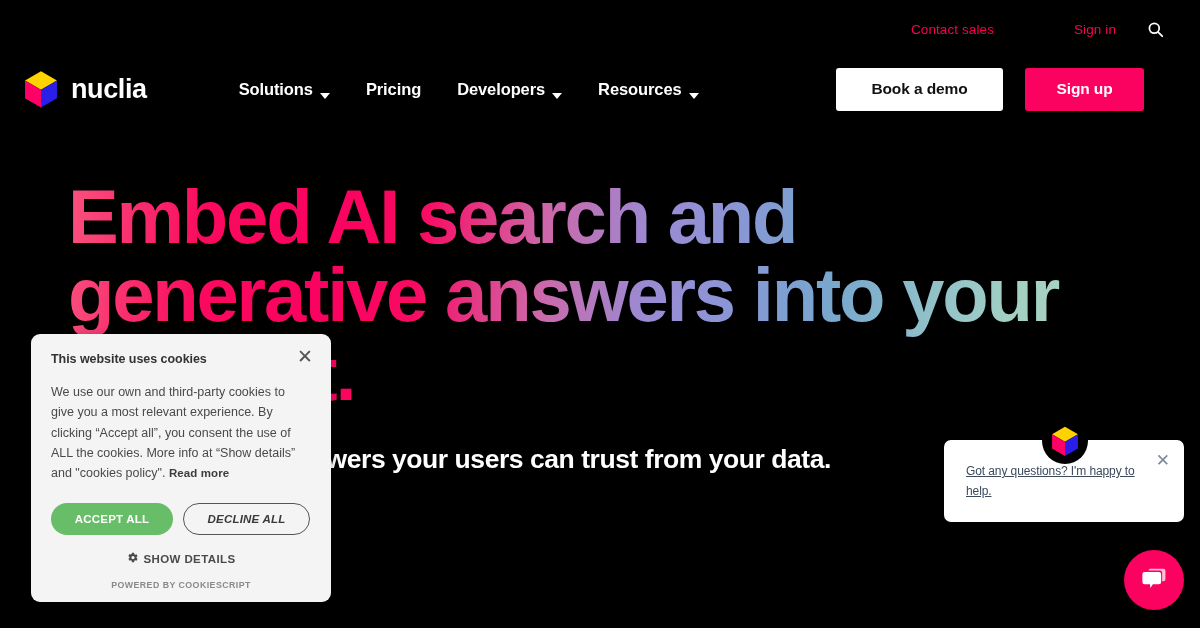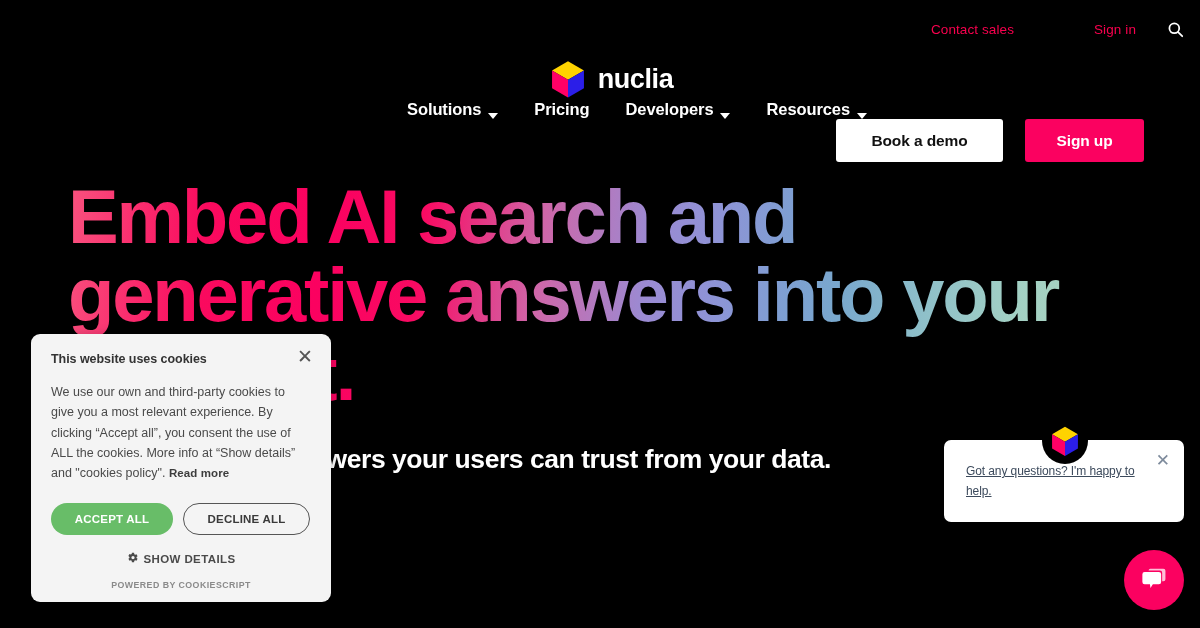--- a/index.html
+++ b/index.html
@@ -23,21 +23,21 @@
   
   .utility-bar {
     position: absolute;
     top: 0;
     left: 0;
     width: 1200px;
     height: 58px;
     display: flex;
     align-items: center;
     justify-content: flex-end;
-    padding-right: 14px;
+    padding-right: 34px;
   }
   .utility-link {
     color: #f9004e;
     font-size: 13.5px;
     text-decoration: none;
     letter-spacing: 0.1px;
     white-space: nowrap;
   }
   .utility-link.contact { margin-right: 80px; }
   .utility-link.signin { margin-right: 28px; }
@@ -56,21 +56,20 @@
 
   
   .main-nav {
     position: absolute;
     top: 58px;
     left: 0;
     width: 1200px;
     height: 62px;
     display: flex;
     align-items: center;
-    flex-direction: column;
   }
 
   .logo-wrap {
     display: flex;
     align-items: center;
     margin-left: 20px;
     gap: 9px;
     text-decoration: none;
   }
   .logo-cube { width: 42px; height: 42px; display: block; }
@@ -252,20 +251,21 @@
     background: #68bd68;
     color: #ffffff;
     border: none;
     width: 122px;
   }
   .cbtn-decline {
     background: transparent;
     color: #3a3a3a;
     border: 1px solid #555555;
     width: 127px;
+    font-style: italic;
   }
   .cookie-details {
     margin-top: 16px;
     display: flex;
     align-items: center;
     justify-content: center;
     gap: 4px;
     color: #4a4a4a;
     font-size: 11.5px;
     font-weight: 600;

